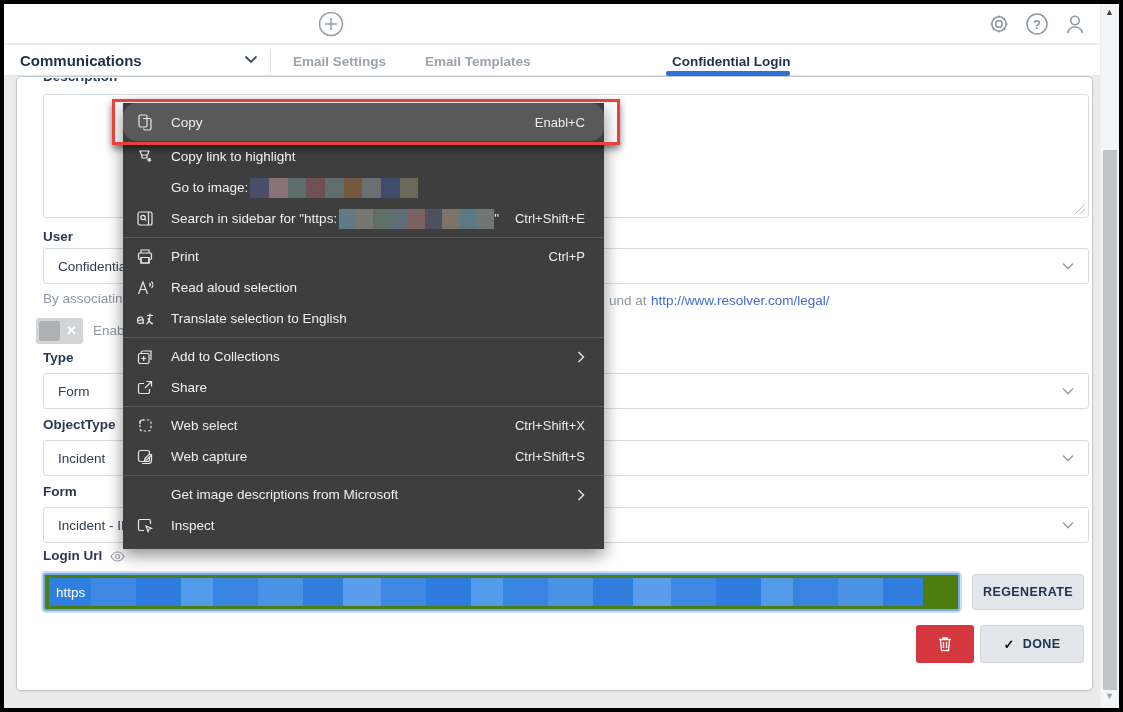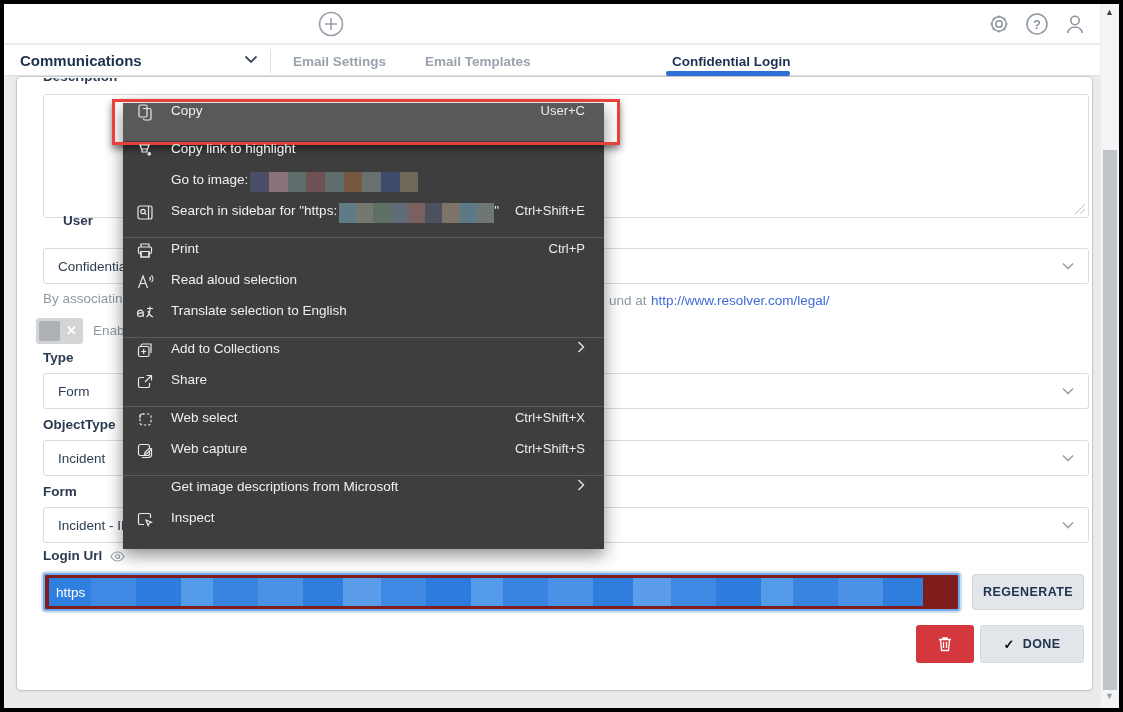--- a/index.html
+++ b/index.html
@@ -43,31 +43,31 @@
     linear-gradient(135deg,transparent 0 45%,#b9bdc2 45% 52%,transparent 52% 70%,#b9bdc2 70% 77%,transparent 77%);}
   .selectbox{position:absolute;left:26px;width:1046px;height:36px;border:1px solid #d8dce1;border-radius:3px;background:#fff;display:flex;align-items:center;padding:0 14px;font-size:13.5px;color:#2d3e50;}
   .selectbox .chev{margin-left:auto;color:#9aa2ac;display:flex;}
   .graytext{color:#8e98a3;font-size:13.5px;}
   .legal-link{color:#3f6ad8;font-size:13.5px;text-decoration:none;}
   .toggle{position:absolute;left:19px;top:241px;width:47px;height:26px;background:#d2d4d6;border-radius:3px;}
   .toggle .knob{position:absolute;left:3px;top:3px;width:21px;height:20px;background:#aeb1b4;border-radius:2px;}
   .toggle .tx{position:absolute;right:6px;top:5px;color:#fff;font-weight:bold;font-size:13px;}
   .eye{display:inline-block;vertical-align:-2px;margin-left:8px;color:#9aa2ac;}
 
-  .login-input{position:absolute;left:26px;top:496px;width:917px;height:38px;background:#7f1d1d;border:2px solid #76a9e8;border-radius:3px;box-shadow:0 0 0 2px rgba(110,160,230,.35);}
+  .login-input{position:absolute;left:26px;top:496px;width:917px;height:38px;background:#4d7c0f;border:2px solid #76a9e8;border-radius:3px;box-shadow:0 0 0 2px rgba(110,160,230,.35);}
   .login-sel{position:absolute;left:4px;top:3px;height:28px;width:874px;background:#2e7fe0;display:flex;align-items:center;}
   .login-sel .pfx{color:#fff;font-size:13.5px;padding-left:7px;}
   .mosaic-login{flex:1;height:28px;margin-left:6px;background:repeating-linear-gradient(90deg,#3f89e4 0 45px,#2e7cdd 45px 90px,#539ae9 90px 122px,#3a84e1 122px 167px,#4b92e7 167px 212px,#2f7ede 212px 252px,#5b9ceb 252px 290px);}
   .btn-gray{position:absolute;background:#e2e5e9;border:1px solid #d5d9dd;border-radius:3px;color:#21344f;font-size:12.5px;font-weight:bold;display:flex;align-items:center;justify-content:center;letter-spacing:.4px;}
   .btn-red{position:absolute;left:899px;top:548px;width:58px;height:38px;background:#d4373d;border-radius:3px;display:flex;align-items:center;justify-content:center;color:#fff;}
   .done-check{margin-right:8px;font-size:13px;color:#111;}
 
   
   .cmenu{position:absolute;left:123px;top:103px;width:481px;background:#3e3e3e;box-shadow:0 6px 16px rgba(0,0,0,.45);padding-bottom:8px;}
-  .mi{position:relative;height:31px;display:flex;padding:0 19px 0 12px;color:#f0f0f0;font-size:13.5px;}
+  .mi{position:relative;height:31px;display:flex;align-items:center;padding:0 19px 0 12px;color:#f0f0f0;font-size:13.5px;border-radius:14px;}
   .mi-copy{height:38px;background:#595959;}
   .mic{width:20px;height:18px;margin-right:16px;display:flex;align-items:center;justify-content:center;color:#e8e8e8;flex:0 0 20px;}
   .mil{white-space:nowrap;}
   .mis{margin-left:auto;color:#ececec;font-size:13px;white-space:nowrap;}
   .msep{height:1px;background:#5a5a5a;margin:3px 0;}
   .subarrow{margin-left:auto;color:#e6e6e6;display:flex;}
   .redbox{position:absolute;left:-11px;top:-4px;width:508px;height:46px;border:3px solid #e8413c;box-shadow:0 4px 7px rgba(0,0,0,.5);pointer-events:none;}
   .mosaic{height:20px;margin-left:2px;}
   .mosaic-a{width:168px;background:linear-gradient(90deg,#4a4e68 0 19px,#8b7279 19px 38px,#5e6c6c 38px 56px,#6f5154 56px 75px,#5f6d6d 75px 94px,#765740 94px 112px,#687070 112px 131px,#3e4b6c 131px 150px,#6e685b 150px 168px);}
   .mosaic-b{width:155px;background:linear-gradient(90deg,#5e7b86 0 17px,#747870 17px 34px,#5e7063 34px 52px,#5f6c78 52px 69px,#7b6060 69px 86px,#4c505f 86px 103px,#7e7369 103px 121px,#5c7986 121px 138px,#6f7676 138px 155px);}
@@ -124,21 +124,21 @@
   <div class="content-bg"></div>
   <div class="panel">
 
     <div class="cliplabel">
           <span>Description</span>
         </div>
     <div class="textarea">
           <div class="resize-grip"></div>
         </div>
 
-    <div class="flabel" style="left:26px;top:136px;margin-left:20px;">User</div>
+    <div class="flabel" style="left:26px;top:152px;">User</div>
     <div class="selectbox" style="top:171px;">
       <span>Confidential</span>
       <span class="chev">
             <svg width="12" height="8" viewBox="0 0 12 8" fill="none" stroke="currentColor" stroke-width="1.6">
               <path d="M1 1.5L6 6.5L11 1.5"></path>
             </svg>
           </span>
     </div>
 
     <div class="graytext" style="position:absolute;left:26px;top:214px;">By associating th</div>
@@ -222,21 +222,21 @@
 
     <div class="mi mi-copy">
       <div class="redbox"></div>
       <span class="mic">
           <svg width="15" height="17" viewBox="0 0 15 17" fill="none" stroke="currentColor" stroke-width="1.2">
             <rect x="1" y="1" width="8" height="12" rx="1.5"></rect>
             <path d="M5 4.5h6.5A1.5 1.5 0 0 1 13 6v8.5a1.5 1.5 0 0 1-1.5 1.5H7A1.5 1.5 0 0 1 5.5 14.5"></path>
           </svg>
         </span>
       <span class="mil">Copy</span>
-      <span class="mis">User+C</span>
+      <span class="mis">Enabl+C</span>
     </div>
 
     <div class="mi">
       <span class="mic">
           <svg width="17" height="15" viewBox="0 0 17 15" fill="none" stroke="currentColor" stroke-width="1.2">
             <path d="M3 2h9l-1.5 4h-6L3 2z"></path>
             <path d="M5 6v3h5V6"></path>
             <path d="M10 11c2 0 3-.6 3-2M11.5 9.5l2 1.6-2 1.4"></path>
           </svg>
         </span>

